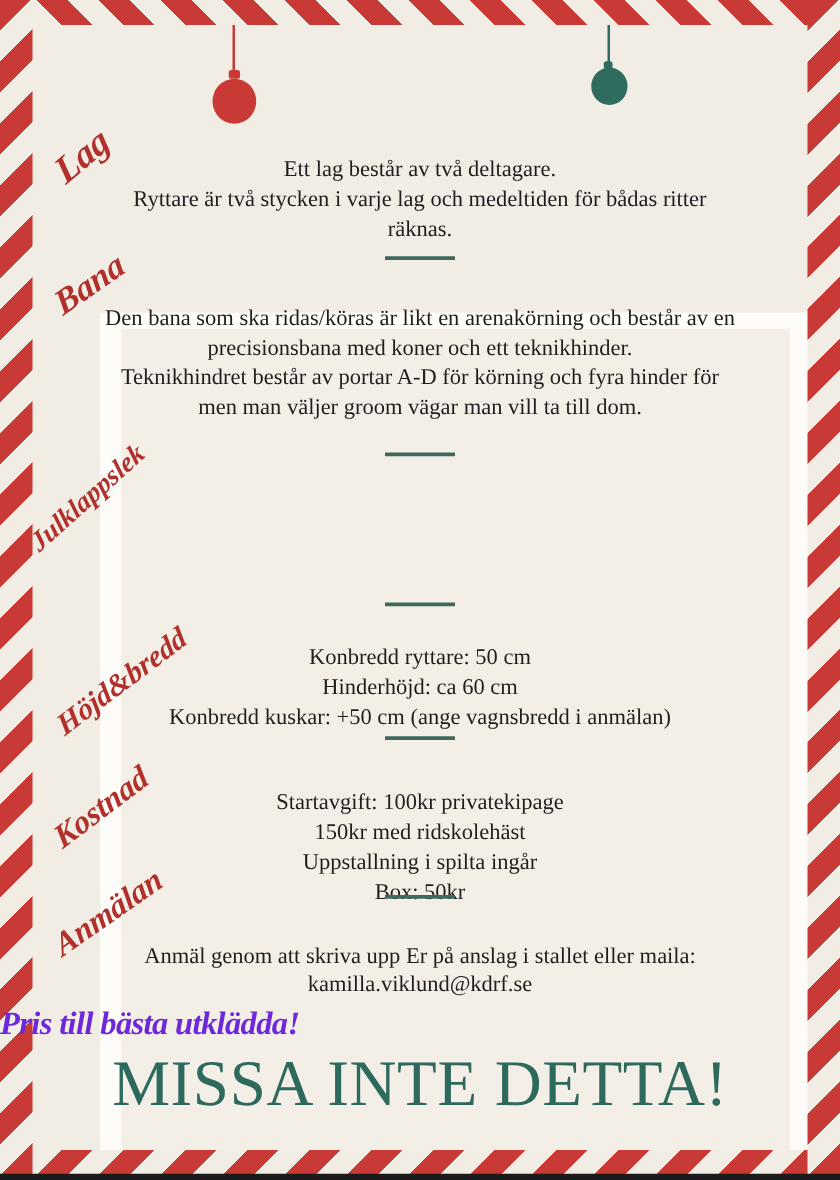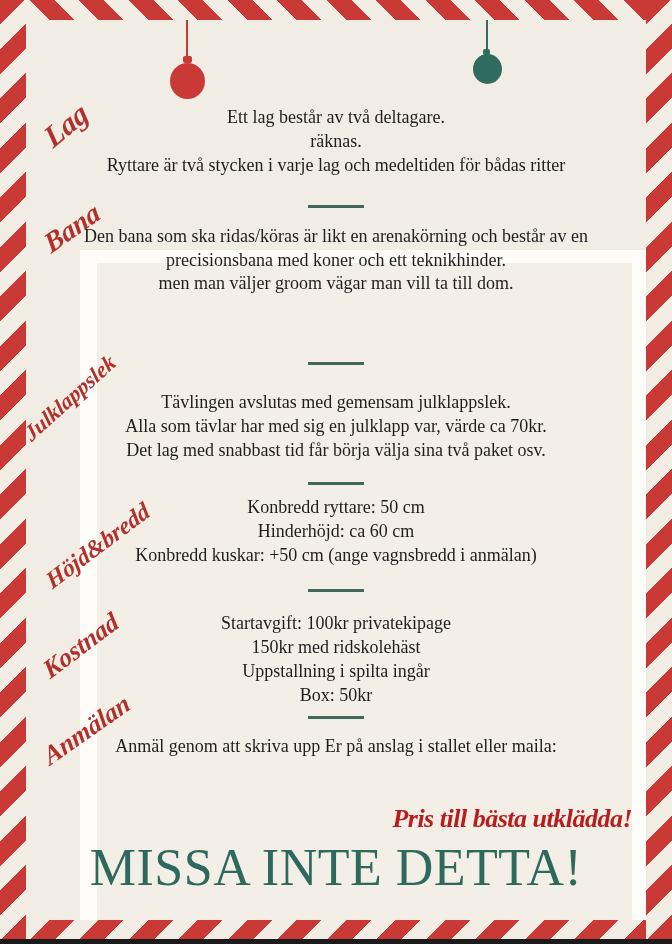--- a/index.html
+++ b/index.html
@@ -39,30 +39,30 @@
   
   .script{
     position:absolute;z-index:3;color:#b2302b;white-space:nowrap;
     font-family:"Liberation Serif",serif;font-style:italic;font-weight:bold;
     transform:translate(-50%,-50%) rotate(var(--r)) skewX(-6deg);
   }
 
   
   .tblock{
     position:absolute;left:0;width:672px;z-index:3;text-align:center;
-    font-size:18px;line-height:24px;color:#1e1e1e;
+    font-size:18px;line-height:24px;color:#1e1e1e;margin-top:18px;
   }
   .tblock.tight{line-height:23.5px;}
 
   .divider{position:absolute;left:308px;width:56px;height:3px;background:#40695c;z-index:3;}
 
   .prize{
-    position:absolute;left:0;top:803px;width:632px;z-index:3;text-align:right;
+    position:absolute;left:0;top:803px;width:632px;z-index:3;text-align:left;
     font-family:"Liberation Serif",serif;font-style:italic;font-weight:bold;
-    font-size:26px;line-height:32px;letter-spacing:-0.5px;color:#b91c1c;
+    font-size:26px;line-height:32px;letter-spacing:-0.5px;color:#6d28d9;
   }
   .headline{
     position:absolute;left:0;top:840px;width:672px;z-index:3;text-align:center;
     font-family:"Liberation Serif",serif;font-weight:400;
     font-size:52px;line-height:56px;letter-spacing:0.5px;color:#2e695d;
   }
 </style>
 </head>
 <body>
 
@@ -91,54 +91,51 @@
 
   <span class="script" style="left:66px;top:125px;font-size:30px;--r:-40deg">Lag</span>
   <span class="script" style="left:72px;top:228px;font-size:28px;--r:-35deg">Bana</span>
   <span class="script" style="left:70px;top:398px;font-size:22px;--r:-42deg">Julklappslek</span>
   <span class="script" style="left:98px;top:546px;font-size:24px;--r:-37deg">Höjd&amp;bredd</span>
   <span class="script" style="left:81px;top:646px;font-size:26px;--r:-37deg">Kostnad</span>
   <span class="script" style="left:87px;top:730px;font-size:26px;--r:-35deg">Anmälan</span>
 
   <div class="tblock" style="top:105px">
     <div>Ett lag består av två deltagare.</div>
+    <div>Ryttare är två stycken i varje lag och medeltiden för bådas ritter</div>
     <div>räknas.</div>
-    <div>Ryttare är två stycken i varje lag och medeltiden för bådas ritter</div>
   </div>
   <div class="divider" style="top:205px"></div>
 
   <div class="tblock tight" style="top:225px">
     <div>Den bana som ska ridas/köras är likt en arenakörning och består av en</div>
     <div>precisionsbana med koner och ett teknikhinder.</div>
+    <div>Teknikhindret består av portar A-D för körning och fyra hinder för</div>
     <div>men man väljer groom vägar man vill ta till dom.</div>
   </div>
   <div class="divider" style="top:362px"></div>
 
-  <div class="tblock" style="top:390px">
-    <div>Tävlingen avslutas med gemensam julklappslek.</div>
-    <div>Alla som tävlar har med sig en julklapp var, värde ca 70kr.</div>
-    <div>Det lag med snabbast tid får börja välja sina två paket osv.</div>
-  </div>
   <div class="divider" style="top:482px"></div>
 
   <div class="tblock" style="top:495px">
     <div>Konbredd ryttare: 50 cm</div>
     <div>Hinderhöjd: ca 60 cm</div>
     <div>Konbredd kuskar: +50 cm (ange vagnsbredd i anmälan)</div>
   </div>
   <div class="divider" style="top:589px"></div>
 
   <div class="tblock" style="top:611px">
     <div>Startavgift: 100kr privatekipage</div>
     <div>150kr med ridskolehäst</div>
     <div>Uppstallning i spilta ingår</div>
     <div>Box: 50kr</div>
   </div>
   <div class="divider" style="top:716px"></div>
 
   <div class="tblock" style="top:735px;line-height:23px">
     <div>Anmäl genom att skriva upp Er på anslag i stallet eller maila:</div>
+    <div>kamilla.viklund@kdrf.se</div>
   </div>
 
   <div class="prize">Pris till bästa utklädda!</div>
   <div class="headline">MISSA INTE DETTA!</div>
 
 </div>
 
 </body></html>

